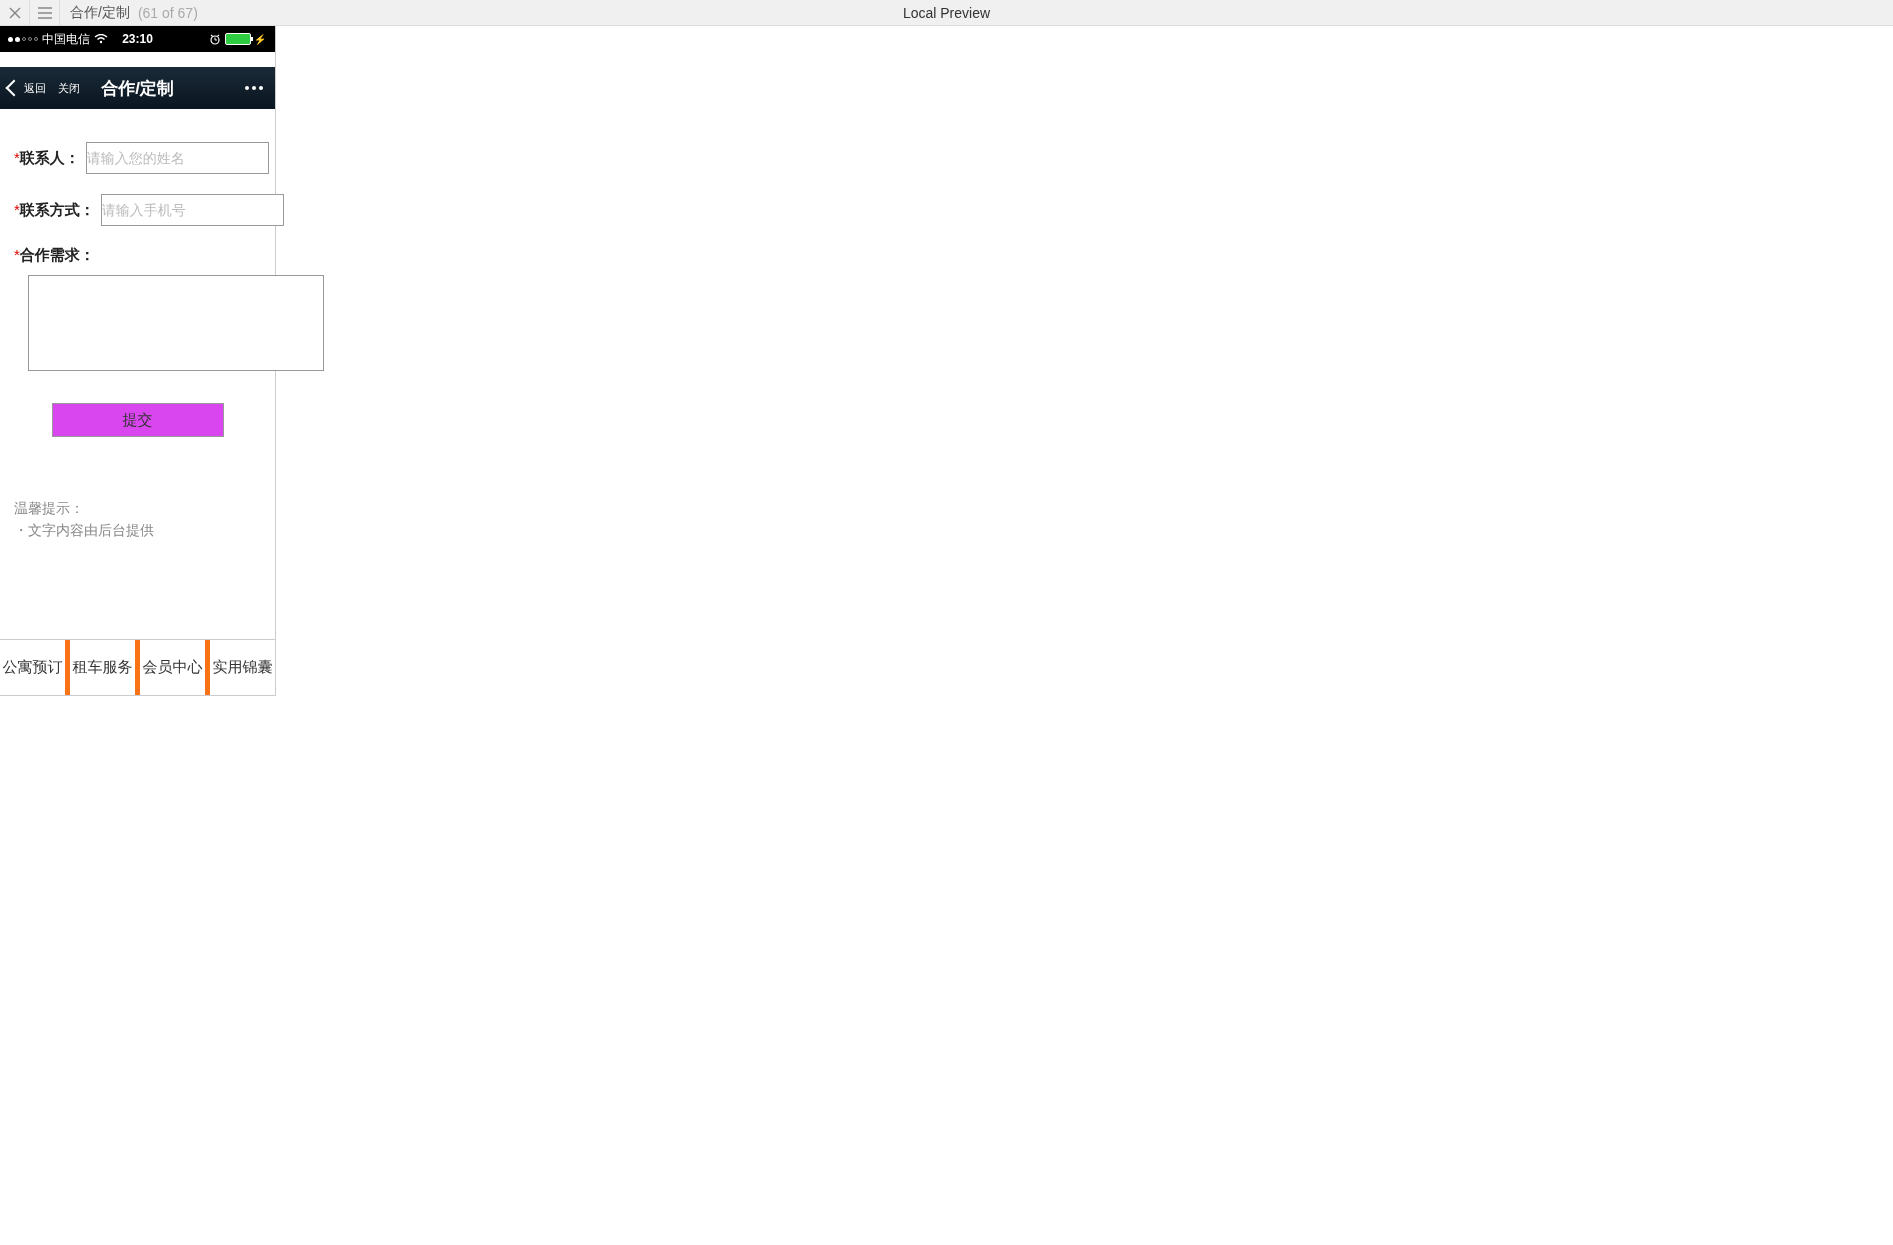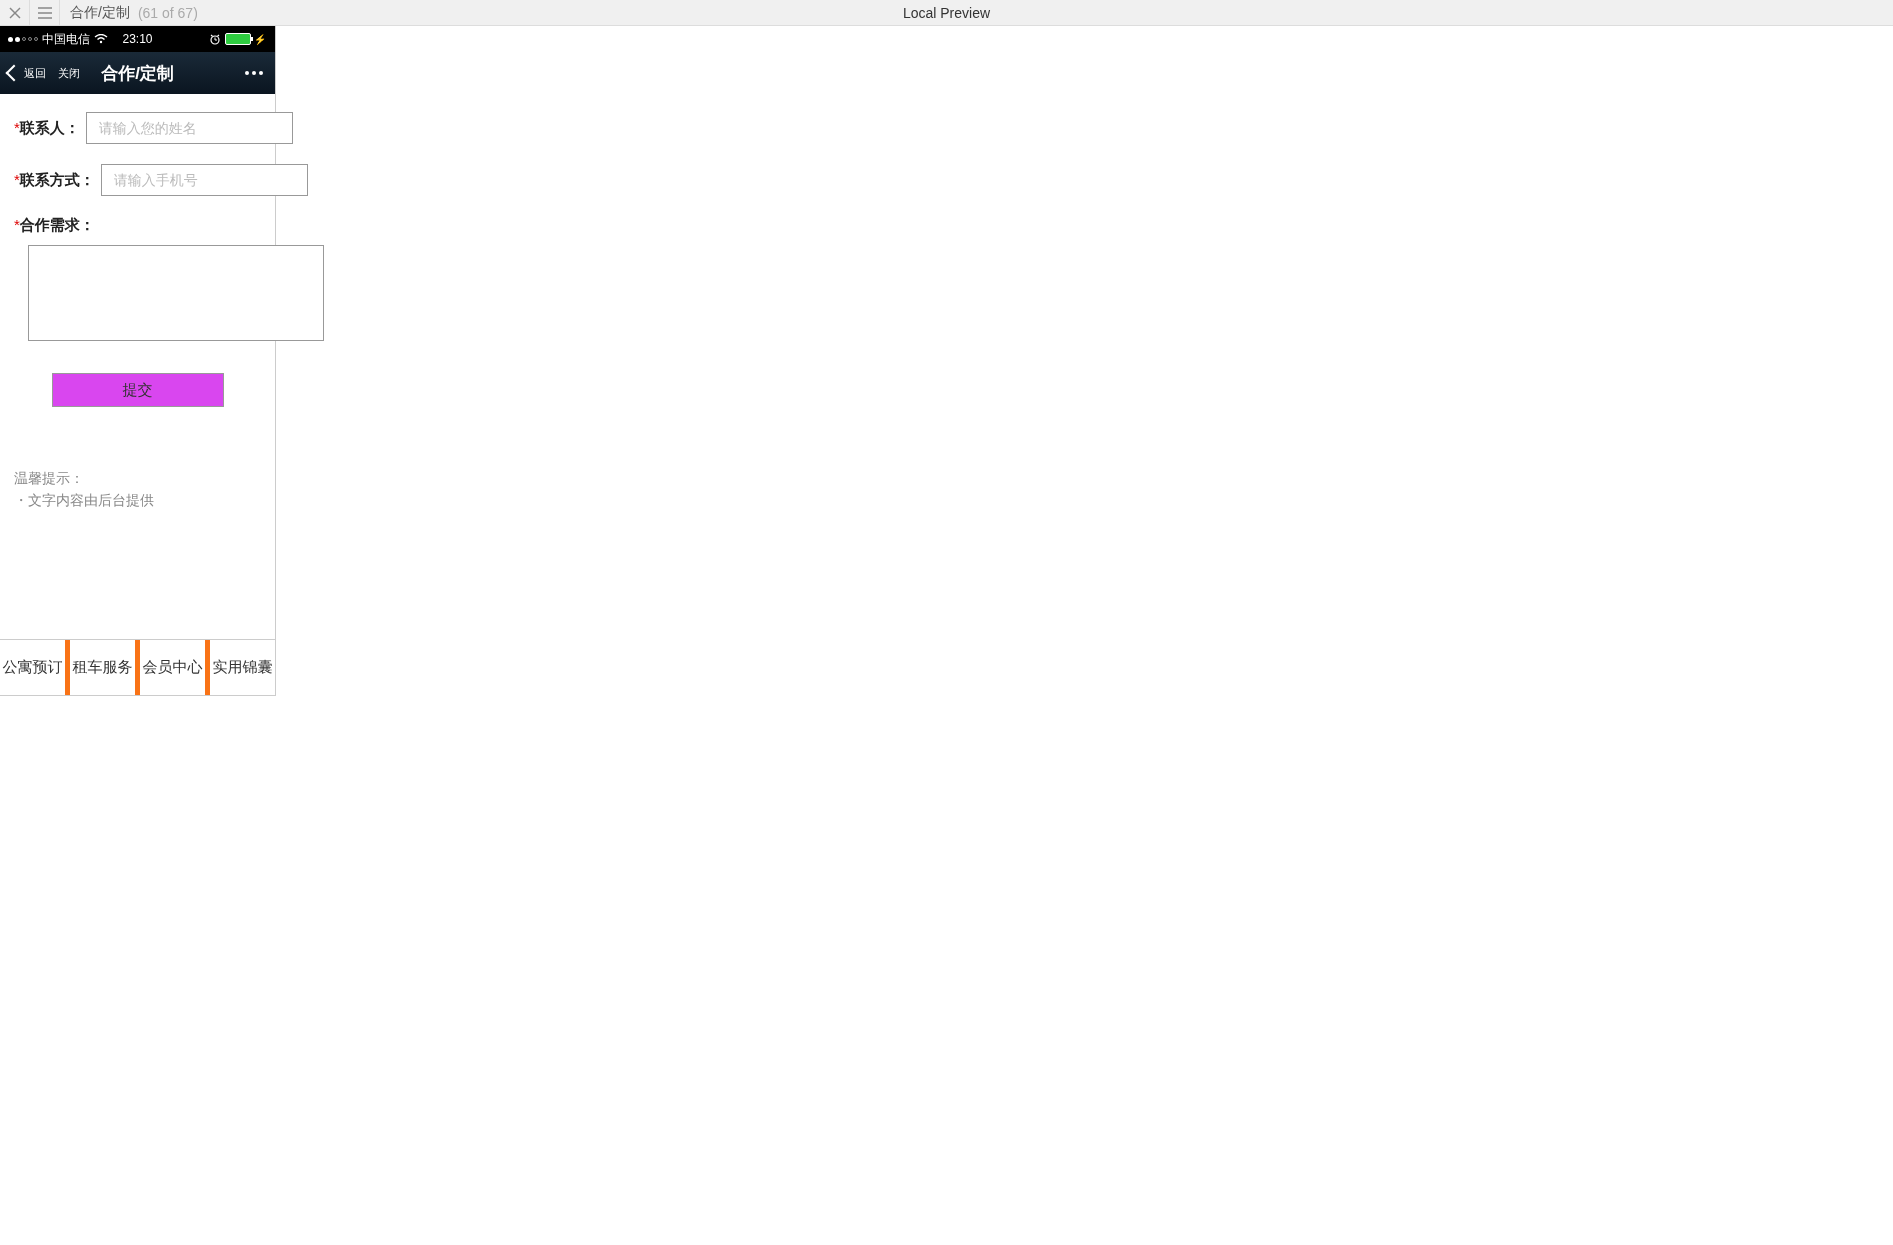--- a/index.html
+++ b/index.html
@@ -44,39 +44,40 @@
     }
     .phone-frame {
       width: 276px;
       height: 670px;
       border-right: 1px solid #ccc;
       border-bottom: 1px solid #ccc;
       background: #fff;
       display: flex;
       flex-direction: column;
       position: relative;
+      gap: 15px;
     }
     
     .status-bar {
       height: 26px;
       background: #000;
       color: #fff;
       display: flex;
       align-items: center;
       font-size: 12px;
       padding: 0 8px;
       position: relative;
     }
     .status-left { display: flex; align-items: center; gap: 4px; flex:1; }
     .signal-dots { display: flex; gap: 2px; align-items: center; }
     .sig-dot { width: 5px; height: 5px; border-radius: 50%; background: #fff; }
     .sig-dot.empty { background: transparent; border: 1px solid #888; width: 4px; height: 4px; }
     .carrier { font-size: 12px; }
     .wifi-icon { width: 14px; height: 10px; }
-    .status-time { position: absolute; left:50%; transform:translateX(-50%); font-weight: normal; }
+    .status-time { position: absolute; left:50%; transform:translateX(-50%); font-weight: bold; }
     .status-right { display: flex; align-items: center; gap: 4px; }
     .alarm-icon { width: 12px; height: 12px; }
     .battery {
       width: 26px; height: 12px;
       border: 1px solid #fff; border-radius: 2px;
       position: relative; background: #2ecc40;
     }
     .battery::after {
       content: ""; position: absolute; right: -3px; top: 3px;
       width: 2px; height: 4px; background: #fff;
@@ -122,21 +123,21 @@
       color: #222;
       white-space: nowrap;
     }
     .req { color: #d00; font-weight: normal; }
     .form-input {
       flex: 1;
       margin-left: 6px;
       height: 32px;
       border: 1px solid #999;
       font-size: 14px;
-      padding: 0 12px;
+      padding: 0 0;
       color: #333;
     }
     .form-input::placeholder { color: #bbb; }
     .label-row { margin-bottom: 10px; }
     .form-textarea {
       width: 296px;
       height: 96px;
       border: 1px solid #999;
       margin-left: 14px;
       padding: 6px;

